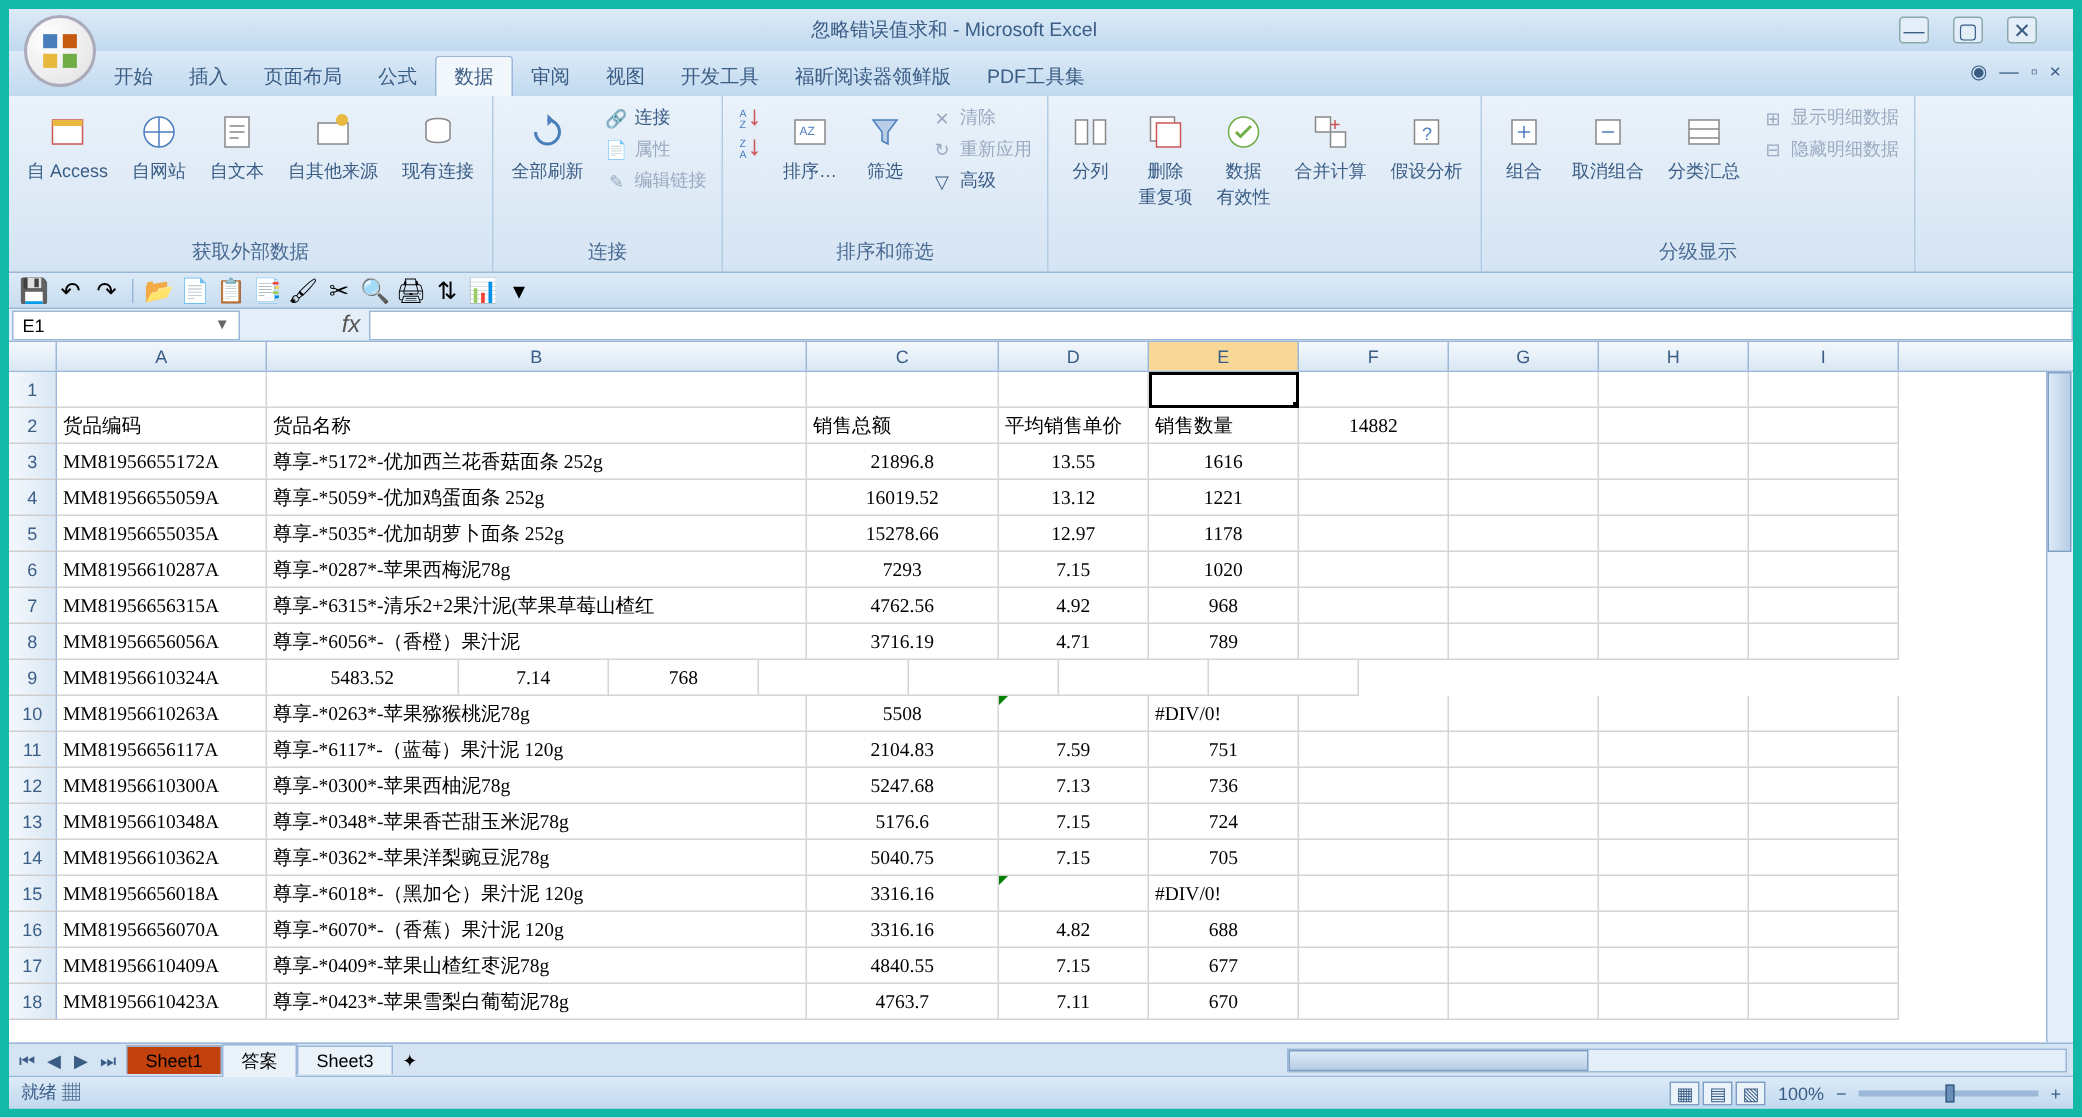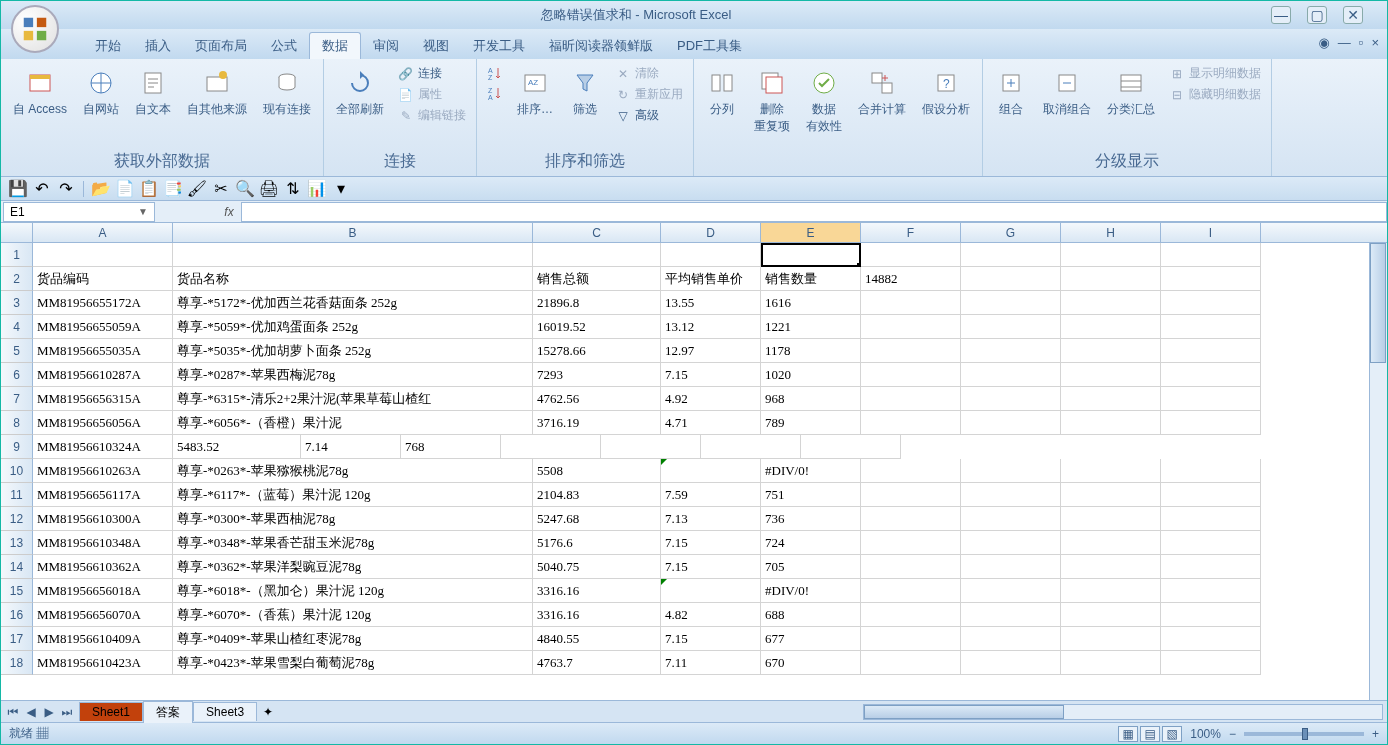--- a/index.html
+++ b/index.html
@@ -1,65 +1,65 @@
 <!DOCTYPE html>
 <html><head>
 <meta charset="utf-8">
 <style>
 * { margin: 0; padding: 0; box-sizing: border-box; font-family: "Microsoft YaHei", "SimSun", Arial, sans-serif; }
 body { background: #cfe2f3; overflow: hidden; width: 1388px; height: 745px; }
 
-.window { width: 1388px; height: 745px; display: flex; flex-direction: column; border: 1px solid #14b8a6; }
+.window { width: 1388px; height: 745px; display: flex; flex-direction: column; border: 6px solid #14b8a6; }
 
 .titlebar { height: 28px; background: linear-gradient(#dceaf7,#c1d9ef); display: flex; align-items: center; position: relative; }
 .office-btn { width: 48px; height: 48px; background: radial-gradient(circle at 30% 30%, #fff, #e0e0e0); border: 2px solid #aab; border-radius: 50%; margin: 2px 6px; position: absolute; left: 4px; top: 2px; z-index: 10; display:flex; align-items:center; justify-content:center; }
 .office-btn svg { width: 30px; height: 30px; }
 .title-center { flex: 1; text-align: center; font-size: 13px; color: #3a5d85; }
 .win-controls { display: flex; gap: 16px; padding-right: 24px; }
 .win-controls span { width: 20px; height: 18px; display: inline-flex; align-items: center; justify-content: center; color: #3a5d85; font-size: 14px; cursor: pointer; border:1px solid #8aa; border-radius:3px; padding:0 4px; background:#e4eef8;}
 
-.tabs { height: 30px; background: linear-gradient(#dceaf7,#c1d9ef); display: flex; align-items: flex-end; padding-left: 82px; position: relative;}
+.tabs { height: 30px; background: linear-gradient(#dceaf7,#c1d9ef); display: flex; align-items: flex-end; padding-left: 58px; position: relative;}
 .tab { padding: 4px 12px; font-size: 13px; color: #3a5d85; cursor: pointer; }
 .tab.active { background: #f2f7fc; border: 1px solid #9bb8d9; border-bottom: none; border-radius: 3px 3px 0 0; color: #3a5d85;}
 .tab-extras { position:absolute; right:8px; top:6px; display:flex; gap:8px; align-items:center;}
 .tab-extras span { color:#3a5d85; font-size:13px; cursor:pointer;}
 
 .ribbon { height: 118px; background: linear-gradient(#eaf2fa,#d5e4f3); display: flex; border-bottom: 1px solid #9bb8d9; }
 .ribbon-group { display: flex; flex-direction: column; border-right: 1px solid #b3cde4; padding: 4px 6px 2px 6px; }
 .ribbon-group-body { flex: 1; display: flex; align-items: flex-start; gap: 4px; }
-.ribbon-group-label { text-align: center; font-size: 16px; color: #4a6b93; padding: 2px 0; }
+.ribbon-group-label { text-align: center; font-size: 13px; color: #4a6b93; padding: 2px 0; }
 .big-btn { display: flex; flex-direction: column; align-items: center; justify-content: flex-start; padding: 4px 6px; font-size: 12px; color: #3a5d85; cursor: pointer; min-width: 44px; text-align:center;}
 .big-btn .icon { width: 32px; height: 32px; display: flex; align-items: center; justify-content: center; margin-bottom: 2px; }
 .small-items { display: flex; flex-direction: column; gap: 4px; padding: 2px 4px; }
 .small-item { font-size: 12px; color: #3a5d85; display: flex; align-items: center; gap: 4px; cursor: pointer; white-space:nowrap;}
 .small-item.disabled { color: #9aaac0; cursor: default; }
 .small-icon { width: 16px; height: 16px; display: inline-flex; align-items:center; justify-content:center;}
 
 .qat { height: 24px; background: linear-gradient(#dceaf7,#c8ddf0); display: flex; align-items: center; padding-left: 8px; gap: 6px; border-bottom:1px solid #9bb8d9;}
 .qat .qicon { width: 18px; height: 18px; display: inline-flex; align-items:center; justify-content:center; cursor:pointer;}
 .qat .sep { width: 1px; height: 16px; background: #9bb8d9; margin: 0 2px; }
 
 .formula-bar { height: 22px; background: #e4eef8; display: flex; align-items: center; border-bottom: 1px solid #9bb8d9; }
 .name-box { width: 152px; height: 20px; background: #fff; border: 1px solid #9bb8d9; font-size: 12px; padding: 0 6px; display: flex; align-items: center; justify-content: space-between; margin: 0 2px;}
 .name-box .arrow { color: #666; font-size:10px;}
-.fx-icon { width: 24px; font-size: 12px; text-align: center; font-style: italic; color: #555; }
+.fx-icon { width: 24px; font-size: 16px; text-align: center; font-style: italic; color: #555; }
 .formula-input { flex: 1; height: 20px; background: #fff; border: 1px solid #9bb8d9; font-size: 12px; padding: 0 4px; }
 
 .sheet-area { flex: 1; display: flex; flex-direction: column; background: #fff; overflow: hidden; position:relative;}
 .col-headers { height: 20px; display: flex; background: linear-gradient(#f4f8fc,#d9e7f4); border-bottom: 1px solid #9bb8d9; }
 .corner { width: 32px; border-right: 1px solid #9bb8d9; background: linear-gradient(#f4f8fc,#d9e7f4);}
 .col-h { border-right: 1px solid #9bb8d9; text-align: center; font-size: 12px; color: #3a5d85; line-height: 20px; }
 .col-h.sel { background: #f9d797; }
 
 .grid { flex: 1; overflow: hidden; position:relative;}
 .rows { display: flex; flex-direction: column; }
 .row { height: 24px; display: flex; }
 .row-h { width: 32px; background: linear-gradient(to right,#f4f8fc,#d9e7f4); border-right: 1px solid #9bb8d9; border-bottom: 1px solid #ccc; text-align: center; font-size: 12px; color: #3a5d85; line-height: 24px; }
 .cell { border-right: 1px solid #d4d4d4; border-bottom: 1px solid #d4d4d4; font-size: 13px; padding: 0 4px; line-height: 24px; overflow: hidden; white-space: nowrap; font-family: "SimSun", serif;}
-.cell.num { text-align: left; }
+.cell.num { text-align: center; }
 .cell.center { }
 .cell.active { border: 2px solid #000; line-height: 20px; position:relative;}
 .cell.active::after { content:''; position:absolute; right:-3px; bottom:-3px; width:5px; height:5px; background:#000;}
 .green-mark { position:relative; }
 .green-mark::before { content:''; position:absolute; left:0; top:0; border-top:6px solid #008000; border-right:6px solid transparent; }
 
 .sheet-tabs { height: 22px; background: #d5e4f3; display: flex; align-items: center; border-top: 1px solid #9bb8d9; font-size:12px; position:relative;}
 .sheet-nav { display: flex; gap: 2px; padding: 0 4px; }
 .sheet-nav span { width: 16px; text-align: center; color: #3a5d85; cursor: pointer; }
 .sheet-tab { padding: 2px 12px; background: #eaf2fa; border: 1px solid #9bb8d9; border-bottom: none; font-size: 12px; cursor: pointer; }

